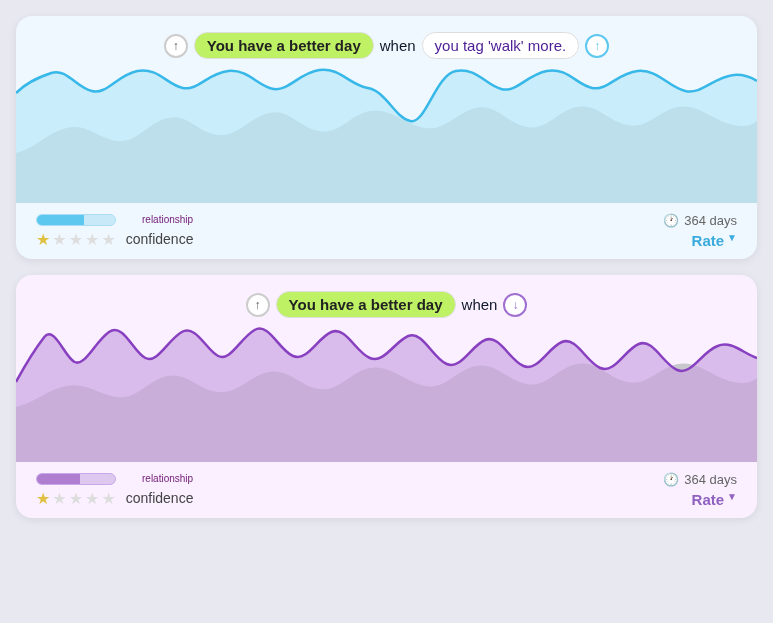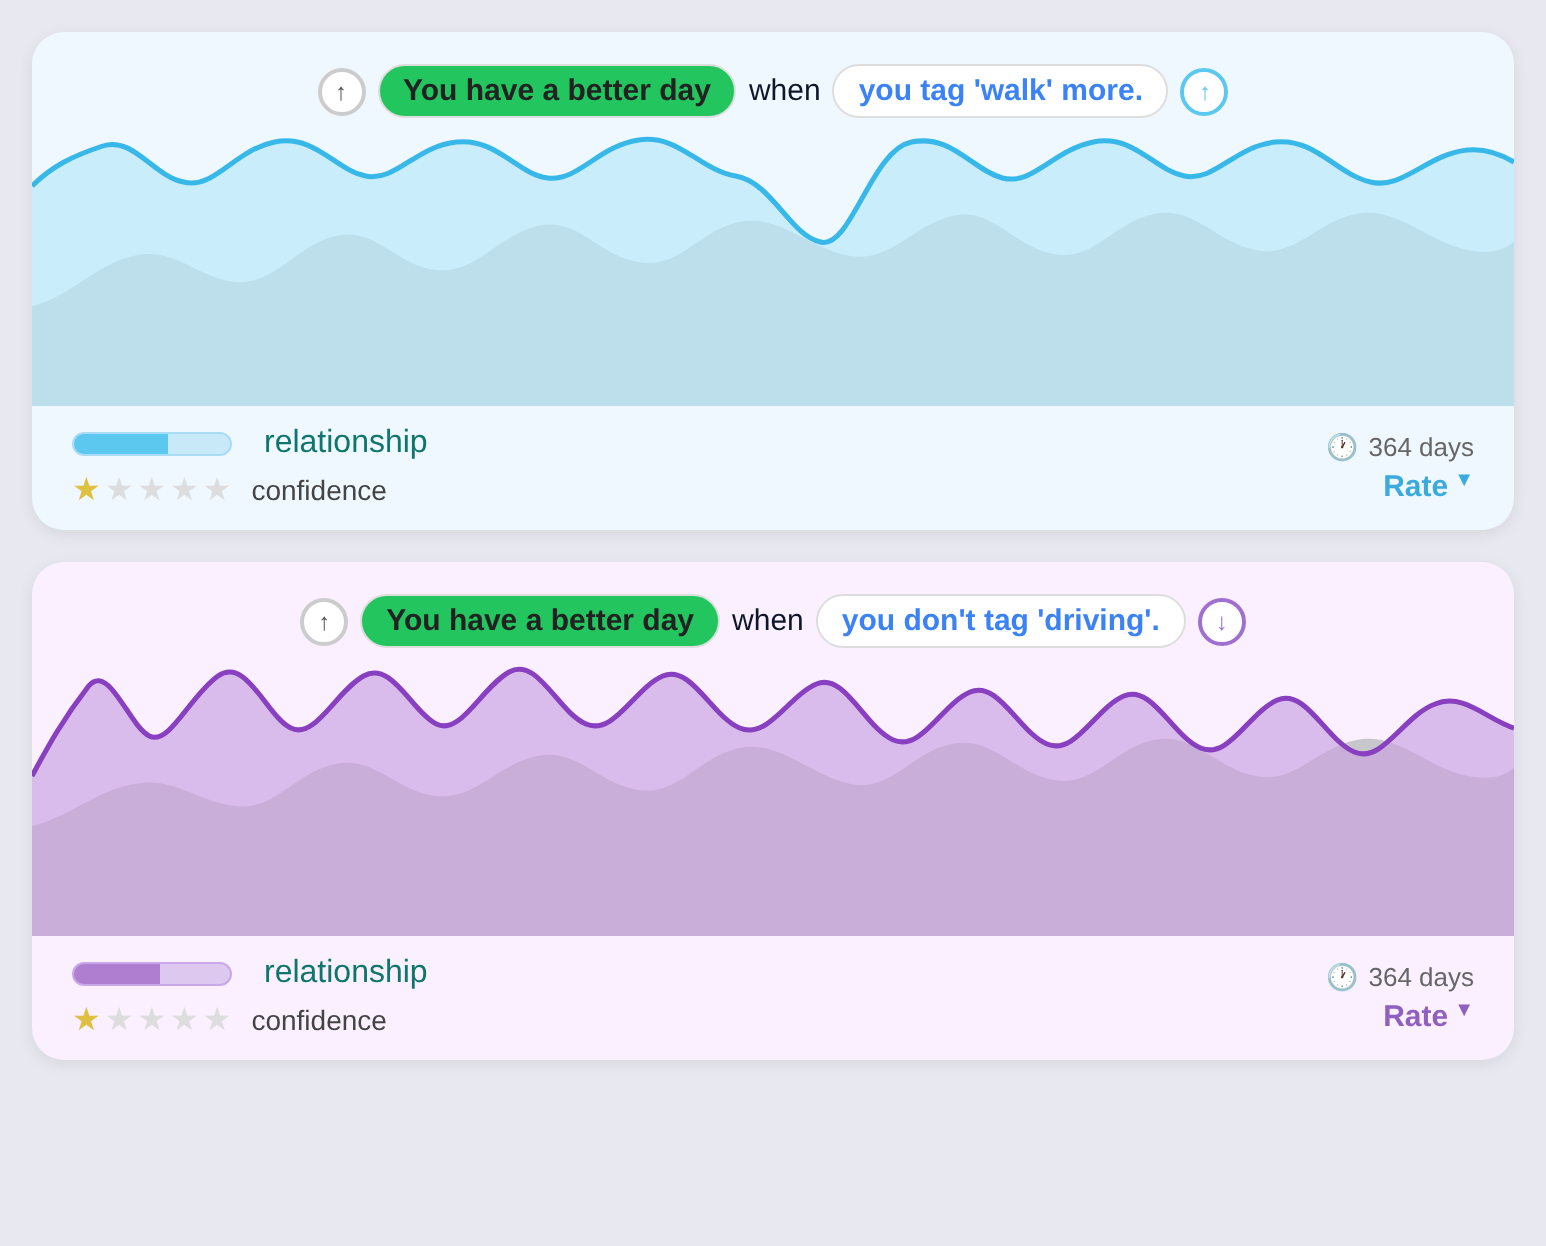--- a/index.html
+++ b/index.html
@@ -46,42 +46,42 @@
       width: 24px;
       height: 24px;
       border-radius: 50%;
       border: 2px solid #ccc;
       font-size: 12px;
       color: #555;
       background: white;
     }
 
     .pill-label {
-      background: #22c55e;
+      background: #bef264;
       border: 1.5px solid #ddd;
       border-radius: 20px;
       padding: 4px 12px;
       font-weight: 700;
       font-size: 15px;
       color: #222;
     }
 
     .pill-when {
       color: #0f172a;
       font-size: 15px;
     }
 
     .pill-tag {
       background: white;
       border: 1.5px solid #ddd;
       border-radius: 20px;
       padding: 4px 12px;
-      font-weight: 700;
-      font-size: 15px;
-      color: #3b82f6;
+      font-weight: 400;
+      font-size: 15px;
+      color: #4c1d95;
     }
 
     .arrow-up-blue {
       display: inline-flex;
       align-items: center;
       justify-content: center;
       width: 24px;
       height: 24px;
       border-radius: 50%;
       border: 2px solid #5cc8f0;
@@ -126,23 +126,23 @@
 
     .footer-left {
       display: flex;
       flex-direction: column;
       gap: 4px;
     }
 
     .relationship-row {
       display: flex;
       align-items: center;
-      gap: 16px;
-      font-size: 16px;
-      color: #0f766e;
+      gap: 26px;
+      font-size: 10px;
+      color: #701a75;
     }
 
     .rel-bar-blue {
       width: 80px;
       height: 12px;
       border-radius: 6px;
       background: linear-gradient(to right, #5cc8f0 60%, #c8eaf8 60%);
       border: 1px solid #aaddf5;
     }
 
@@ -268,21 +268,20 @@
     </div>
   </div>
 </div>
 
 <div class="card purple">
   <div class="card-header">
     <div class="insight-pill">
       <span class="arrow-up">↑</span>
       <span class="pill-label">You have a better day</span>
       <span class="pill-when">when</span>
-      <span class="pill-tag">you don't tag 'driving'.</span>
       <span class="arrow-down-purple">↓</span>
     </div>
   </div>
 
   <div class="chart-area">
     <svg viewBox="0 0 733 140" preserveAspectRatio="none" xmlns="http://www.w3.org/2000/svg">
 
       <path d="M0,85 C20,80 30,68 50,64 C70,60 80,72 100,75 C120,78 130,58 150,54 C170,50 180,68 200,70 C220,72 230,54 250,50 C270,46 280,64 300,67 C320,70 330,50 350,46 C370,42 385,60 405,64 C425,68 435,48 455,44 C475,40 485,58 505,62 C525,66 535,46 555,42 C575,38 585,56 605,60 C625,64 635,46 655,42 C675,38 690,56 710,60 C725,63 730,58 733,56 L733,140 L0,140 Z" fill="#c8c8cc"></path>
 
       <path d="M0,60 C8,45 15,32 28,15 C38,3 48,35 58,40 C68,45 78,20 92,10 C106,0 116,30 128,36 C140,42 150,18 164,10 C178,2 188,28 200,34 C212,40 222,16 236,8 C250,0 260,28 274,34 C288,40 298,16 312,10 C326,4 336,30 350,36 C364,42 374,20 388,14 C402,8 412,36 426,42 C440,48 450,24 464,18 C478,12 488,38 502,44 C516,50 526,26 540,20 C554,14 564,40 578,46 C592,52 602,28 616,22 C630,16 640,42 654,48 C668,54 678,30 694,24 C708,18 720,32 733,36 L733,140 L0,140 Z" fill="#c8a0e0" opacity="0.65"></path>

